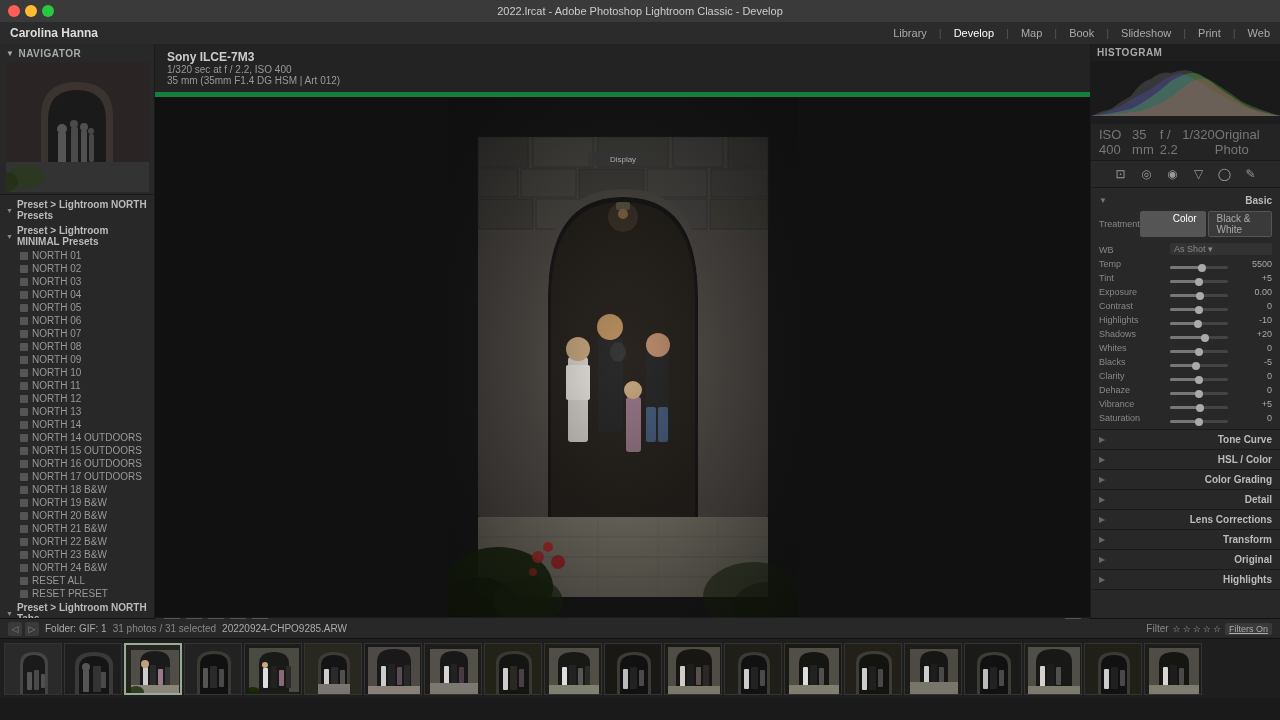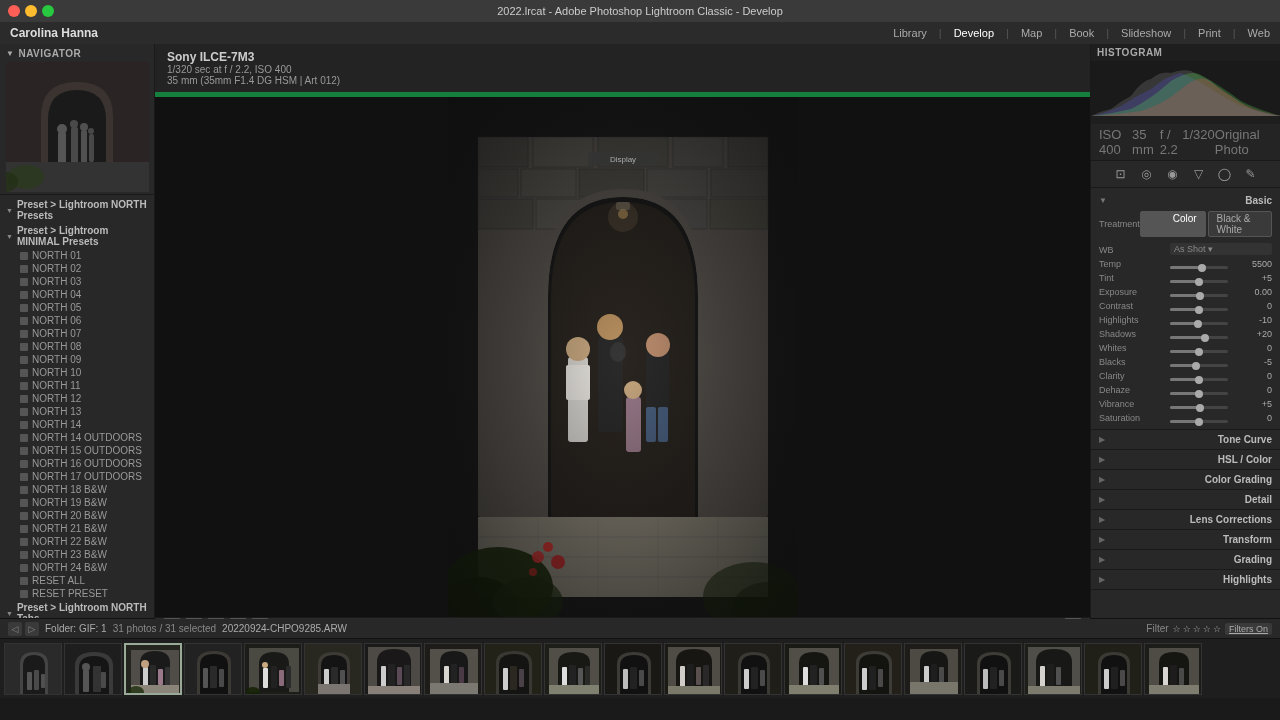--- a/index.html
+++ b/index.html
@@ -922,21 +922,21 @@
     <div class="collapsed-section">
       <span class="tri">▶</span>
       <span class="lbl">Lens Corrections</span>
     </div>
     <div class="collapsed-section">
       <span class="tri">▶</span>
       <span class="lbl">Transform</span>
     </div>
     <div class="collapsed-section">
       <span class="tri">▶</span>
-      <span class="lbl">Grading</span>
+      <span class="lbl">Original</span>
     </div>
     <div class="collapsed-section">
       <span class="tri">▶</span>
       <span class="lbl">Highlights</span>
     </div>
   </div>
 </div>
 
 <div id="filmstrip">
   <div id="filmstrip-toolbar">

